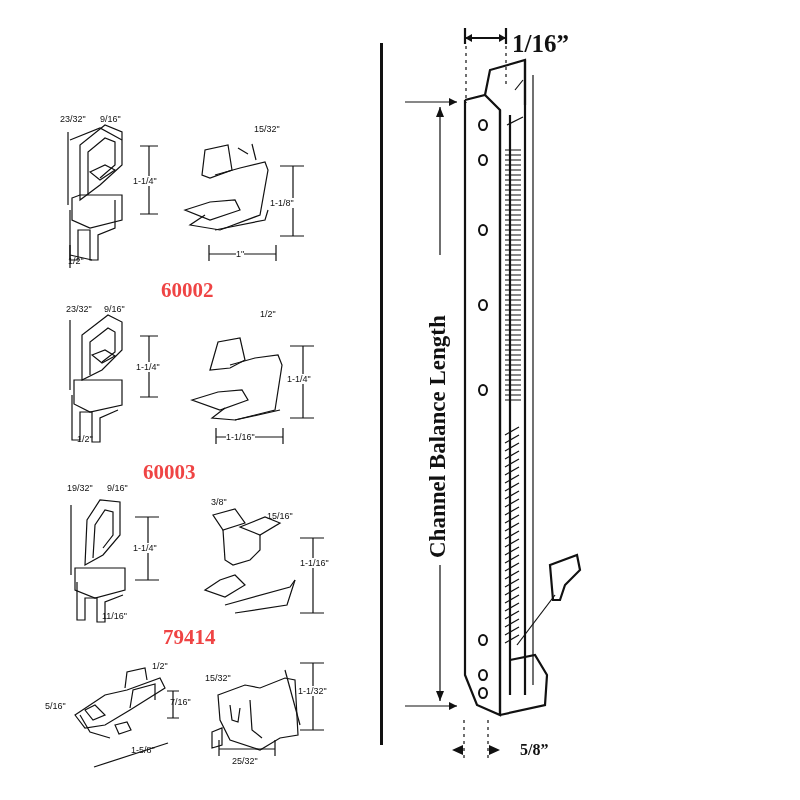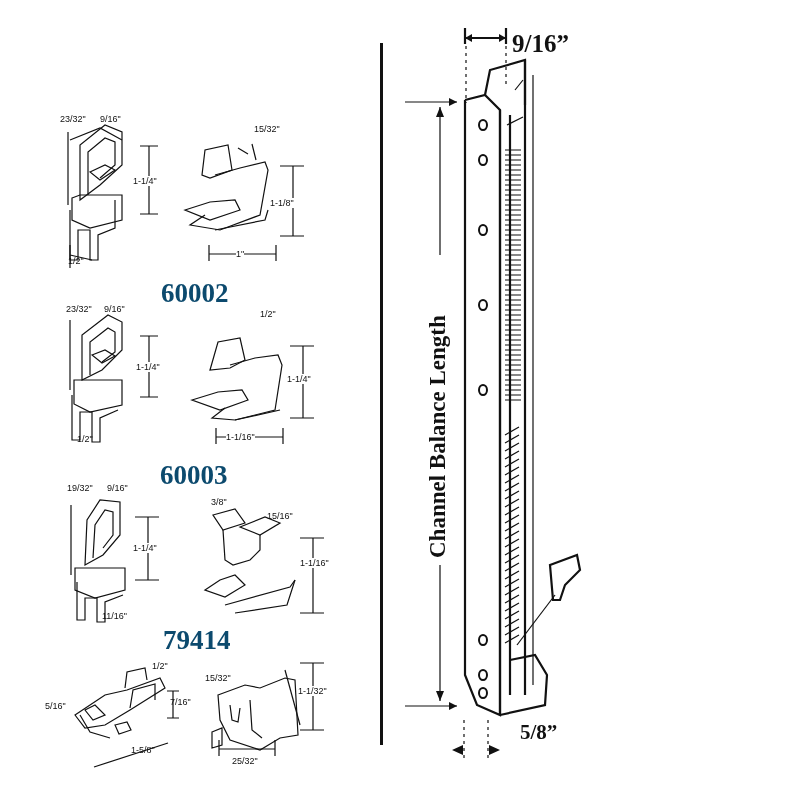--- a/index.html
+++ b/index.html
@@ -1,19 +1,19 @@
 <!DOCTYPE html>
 <html><head>
 <meta charset="utf-8">
 <style>
   html,body{margin:0;padding:0;background:#ffffff;}
   body{width:800px;height:800px;position:relative;overflow:hidden;font-family:"Liberation Sans",sans-serif;color:#111;}
   .abs{position:absolute;}
   .dim{position:absolute;font-family:"Liberation Sans",sans-serif;font-size:9px;color:#111;white-space:nowrap;}
-  .part{position:absolute;font-family:"Liberation Serif",serif;font-weight:bold;font-size:27px;color:#0c4a6e;}
+  .part{position:absolute;font-family:"Liberation Serif",serif;font-weight:bold;font-size:21px;color:#ef4444;}
   .big{position:absolute;font-family:"Liberation Serif",serif;font-weight:bold;font-size:22px;color:#111;white-space:nowrap;}
   .vertical{position:absolute;font-family:"Liberation Serif",serif;font-weight:bold;font-size:23px;color:#111;white-space:nowrap;transform-origin:left top;transform:rotate(-90deg);}
   svg{position:absolute;overflow:visible;}
   .stroke{fill:none;stroke:#111;stroke-width:1.2;}
   .thick{fill:none;stroke:#111;stroke-width:2.2;}
 </style>
 </head>
 <body>
 
 <div class="abs" style="left:380px;top:43px;width:3px;height:702px;background:#111;"></div>
@@ -85,21 +85,21 @@
       <path class="stroke" d="M0 1 L24 1 M0 73 L24 73 M13 1 L13 73"></path>
     </svg>
   <span class="dim" style="left:287px;top:374px;background:#fff;">1-1/4"</span>
   <svg style="left:215px;top:428px;" width="70" height="20">
       <path class="stroke" d="M1 0 L1 16 M68 0 L68 16 M1 9 L68 9"></path>
     </svg>
   <span class="dim" style="left:226px;top:432px;background:#fff;">1-1/16"</span>
 </div>
 
 <div>
-  <span class="part" style="left:160px;top:460px;">60003</span>
+  <span class="part" style="left:143px;top:460px;">60003</span>
   <svg style="left:65px;top:490px;" width="100" height="140">
     <path class="stroke" d="M20 75 L22 30 L35 10 L55 12 L55 45 L38 65 Z"></path>
     <path class="stroke" d="M28 68 L30 35 L40 20 L48 22 L48 45 L38 58"></path>
     <path class="stroke" d="M10 78 L60 78 L60 100 L30 108 L10 100 Z"></path>
     <path class="stroke" d="M12 92 L12 130 L20 130 L20 108 L32 108 L32 132 L40 132 L40 112 L58 105"></path>
     <path class="stroke" d="M6 15 L6 85"></path>
   </svg>
   <span class="dim" style="left:67px;top:483px;">19/32"</span>
   <span class="dim" style="left:107px;top:483px;">9/16"</span>
   <svg style="left:135px;top:516px;" width="25" height="66">
@@ -163,21 +163,21 @@
   <span class="dim" style="left:232px;top:756px;">25/32"</span>
 </div>
 
 <div>
 
   <svg style="left:462px;top:28px;" width="50" height="80">
     <path class="thick" d="M3 0 L3 16 M44 0 L44 16 M3 10 L44 10"></path>
     <path d="M3 10 L10 6 L10 14 Z M44 10 L37 6 L37 14 Z" fill="#111"></path>
     <path class="stroke" stroke-dasharray="3,4" d="M4 18 L4 75 M44 18 L44 60"></path>
   </svg>
-  <span class="big" style="left:512px;top:30px;font-size:25px;">9/16”</span>
+  <span class="big" style="left:512px;top:30px;font-size:25px;">1/16”</span>
 
   <svg style="left:455px;top:55px;" width="140" height="670">
 
     <path class="thick" d="M10 45 L10 620 L22 650 L45 660 L45 55 L30 40 L10 45"></path>
     <path class="thick" d="M30 40 L35 15 L70 5 L70 50"></path>
 
     <path class="thick" d="M45 55 L45 660"></path>
     <path class="thick" d="M55 60 L55 640"></path>
     <path class="thick" d="M70 5 L70 640"></path>
     <path class="stroke" d="M78 20 L78 630"></path>
@@ -209,14 +209,14 @@
     <path d="M52 7 L44 3 L44 11 Z M52 611 L44 607 L44 615 Z" fill="#111"></path>
     <path class="stroke" d="M35 12 L35 160 M35 470 L35 606"></path>
     <path d="M35 12 L31 22 L39 22 Z M35 606 L31 596 L39 596 Z" fill="#111"></path>
   </svg>
   <span class="vertical" style="left:425px;top:558px;">Channel Balance Length</span>
 
   <svg style="left:450px;top:720px;" width="50" height="45">
     <path class="stroke" stroke-dasharray="3,4" d="M14 0 L14 40 M38 0 L38 40"></path>
     <path d="M2 30 L13 25 L13 35 Z M50 30 L39 25 L39 35 Z" fill="#111"></path>
   </svg>
-  <span class="big" style="left:520px;top:720px;font-size:21px;">5/8”</span>
+  <span class="big" style="left:520px;top:741px;font-size:16px;">5/8”</span>
 </div>
 
 </body></html>

